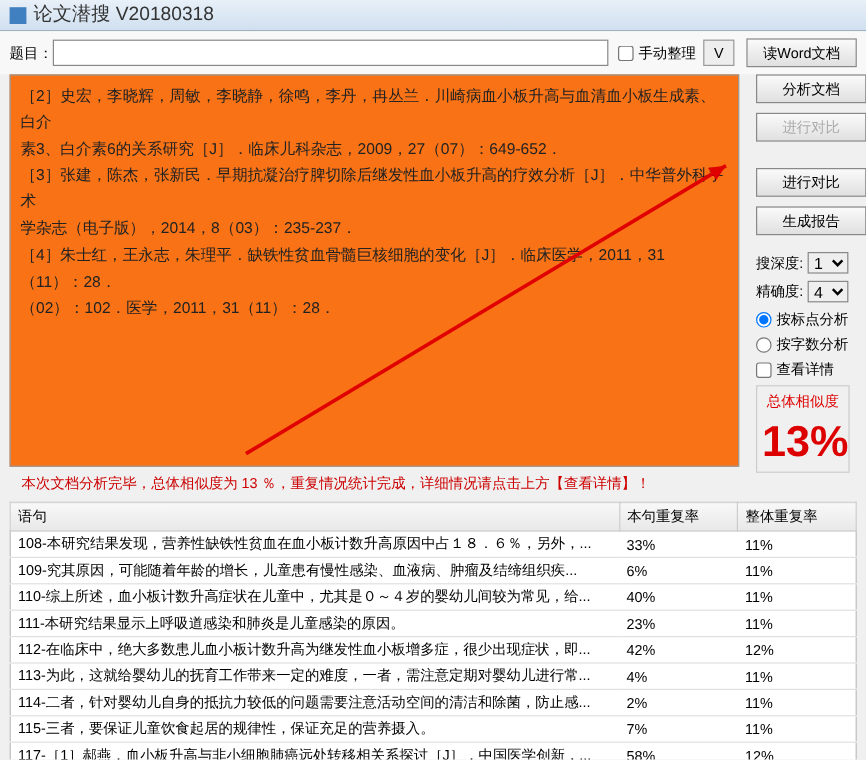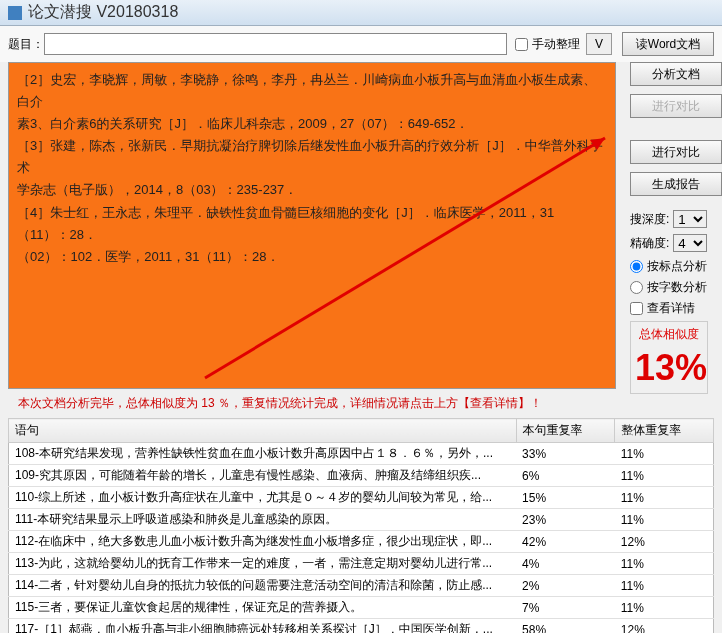--- a/index.html
+++ b/index.html
@@ -120,21 +120,21 @@
           <td>33%</td>
           <td>11%</td>
         </tr>
         <tr>
           <td>109-究其原因，可能随着年龄的增长，儿童患有慢性感染、血液病、肿瘤及结缔组织疾...</td>
           <td>6%</td>
           <td>11%</td>
         </tr>
         <tr>
           <td>110-综上所述，血小板计数升高症状在儿童中，尤其是０～４岁的婴幼儿间较为常见，给...</td>
-          <td>15%</td>
+          <td>40%</td>
           <td>11%</td>
         </tr>
         <tr>
           <td>111-本研究结果显示上呼吸道感染和肺炎是儿童感染的原因。</td>
           <td>23%</td>
           <td>11%</td>
         </tr>
         <tr>
           <td>112-在临床中，绝大多数患儿血小板计数升高为继发性血小板增多症，很少出现症状，即...</td>
           <td>42%</td>

